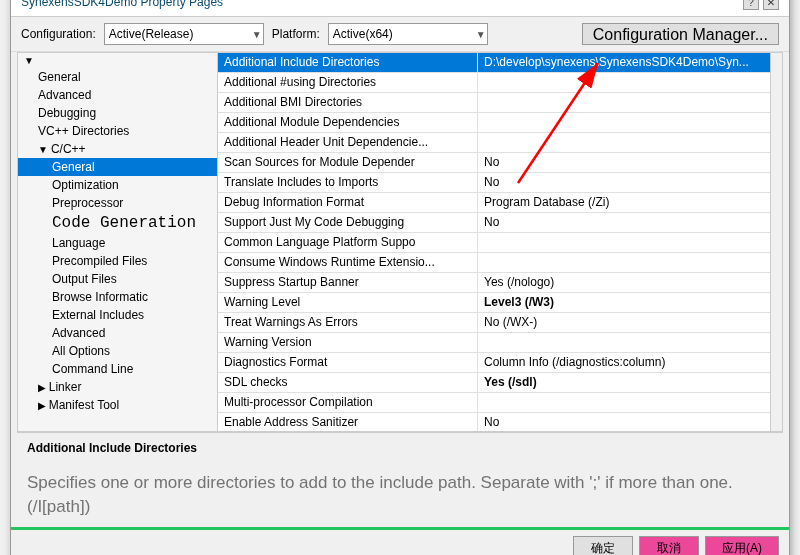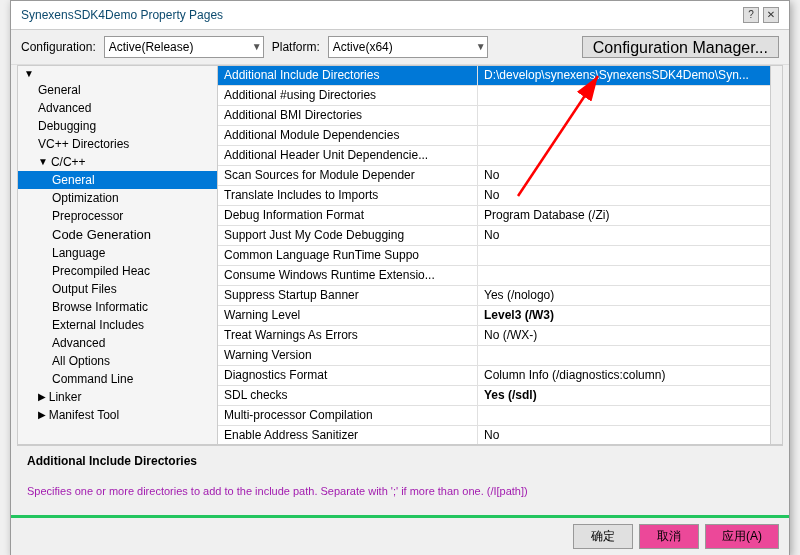--- a/index.html
+++ b/index.html
@@ -146,22 +146,22 @@
       border-top: 1px solid #ccc;
       background: #f0f0f0;
       min-height: 70px;
     }
     .desc-title {
       font-weight: bold;
       font-size: 12px;
       margin-bottom: 4px;
     }
     .desc-text {
-      font-size: 11px;
-      color: #a21caf;
+      font-size: 17px;
+      color: #737373;
       line-height: 1.4;
       margin-top: 16px;
     }
     .footer-buttons {
       display: flex;
       justify-content: flex-end;
       padding: 6px 10px;
       gap: 6px;
       border-top: 3px solid #22c55e;
     }
@@ -253,28 +253,28 @@
           </div>
           <div style="padding: 2px 6px 2px 34px; cursor: pointer; white-space: nowrap; display: flex; align-items: center; font-size: 12px; background: rgb(0, 120, 215); color: white;">
             <span>General</span>
           </div>
           <div style="padding: 2px 6px 2px 34px; cursor: pointer; white-space: nowrap; display: flex; align-items: center; font-size: 12px;">
             <span>Optimization</span>
           </div>
           <div style="padding: 2px 6px 2px 34px; cursor: pointer; white-space: nowrap; display: flex; align-items: center; font-size: 12px;">
             <span>Preprocessor</span>
           </div>
-          <div style="padding: 2px 6px 2px 34px; cursor: pointer; white-space: nowrap; display: flex; align-items: flex-end; font-size: 13px;">
+          <div style="padding: 2px 6px 2px 34px; cursor: pointer; white-space: nowrap; display: flex; align-items: flex-end; font-size: 16px; font-family: Liberation Mono, monospace;">
             <span>Code Generation</span>
           </div>
           <div style="padding: 2px 6px 2px 34px; cursor: pointer; white-space: nowrap; display: flex; align-items: center; font-size: 12px;">
             <span>Language</span>
           </div>
           <div style="padding: 2px 6px 2px 34px; cursor: pointer; white-space: nowrap; display: flex; align-items: center; font-size: 12px;">
-            <span>Precompiled Heac</span>
+            <span>Precompiled Files</span>
           </div>
           <div style="padding: 2px 6px 2px 34px; cursor: pointer; white-space: nowrap; display: flex; align-items: center; font-size: 12px;">
             <span>Output Files</span>
           </div>
           <div style="padding: 2px 6px 2px 34px; cursor: pointer; white-space: nowrap; display: flex; align-items: center; font-size: 12px;">
             <span>Browse Informatic</span>
           </div>
           <div style="padding: 2px 6px 2px 34px; cursor: pointer; white-space: nowrap; display: flex; align-items: center; font-size: 12px;">
             <span>External Includes</span>
           </div>
@@ -333,21 +333,21 @@
                 </div>
                 <div class="prop-row">
                   <div class="prop-name">Debug Information Format</div>
                   <div class="prop-value">Program Database (/Zi)</div>
                 </div>
                 <div class="prop-row">
                   <div class="prop-name">Support Just My Code Debugging</div>
                   <div class="prop-value">No</div>
                 </div>
                 <div class="prop-row">
-                  <div class="prop-name">Common Language RunTime Suppo</div>
+                  <div class="prop-name">Common Language Platform Suppo</div>
                   <div class="prop-value"></div>
                 </div>
                 <div class="prop-row">
                   <div class="prop-name">Consume Windows Runtime Extensio...</div>
                   <div class="prop-value"></div>
                 </div>
                 <div class="prop-row">
                   <div class="prop-name">Suppress Startup Banner</div>
                   <div class="prop-value">Yes (/nologo)</div>
                 </div>

